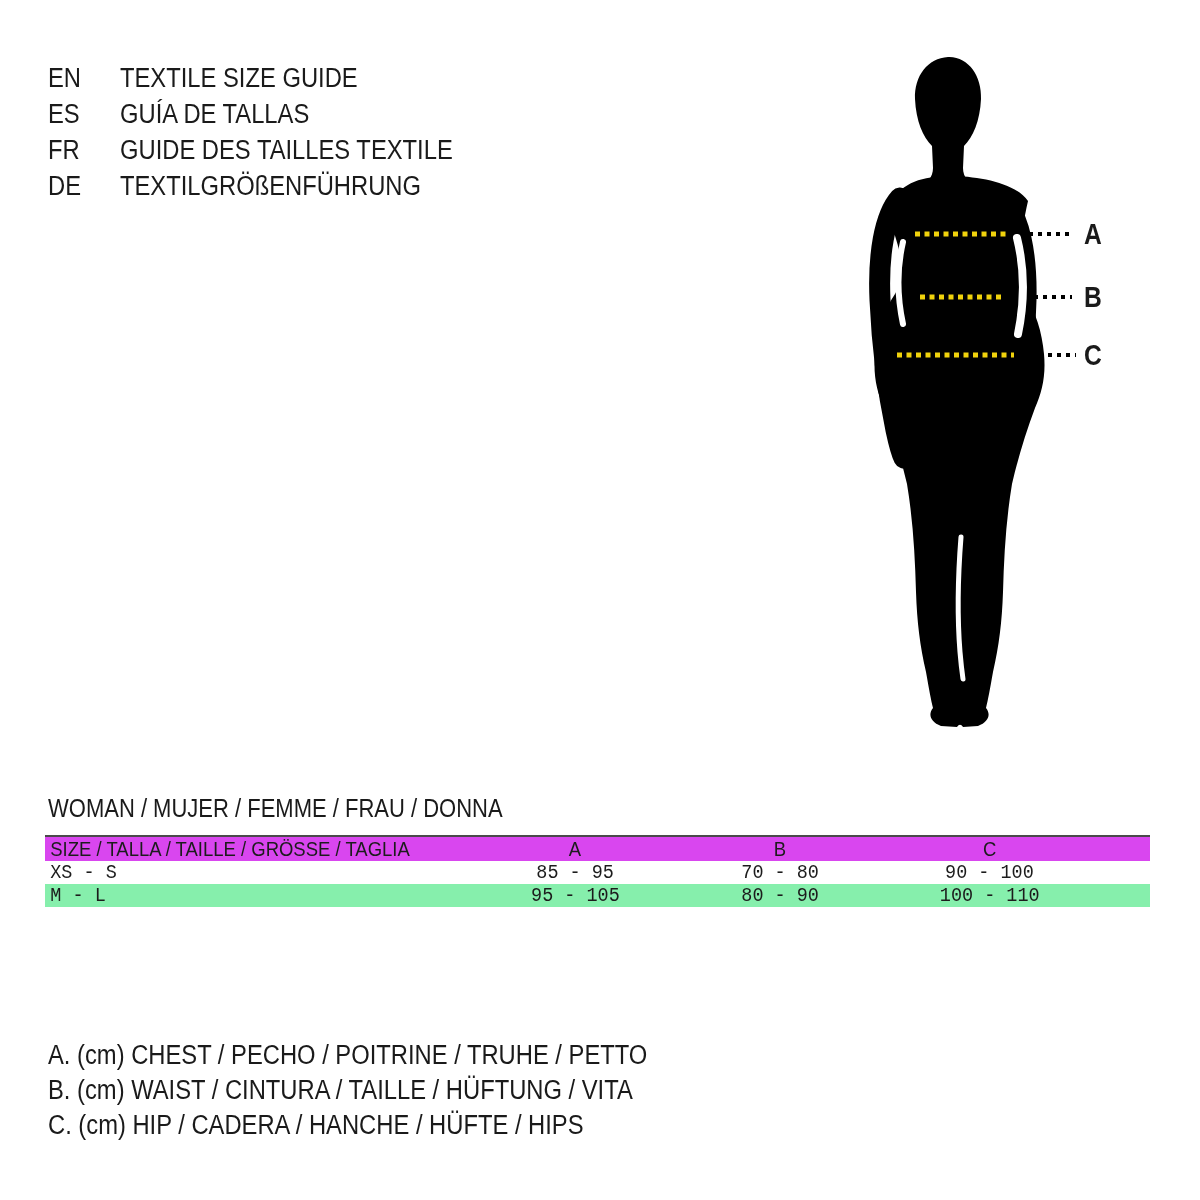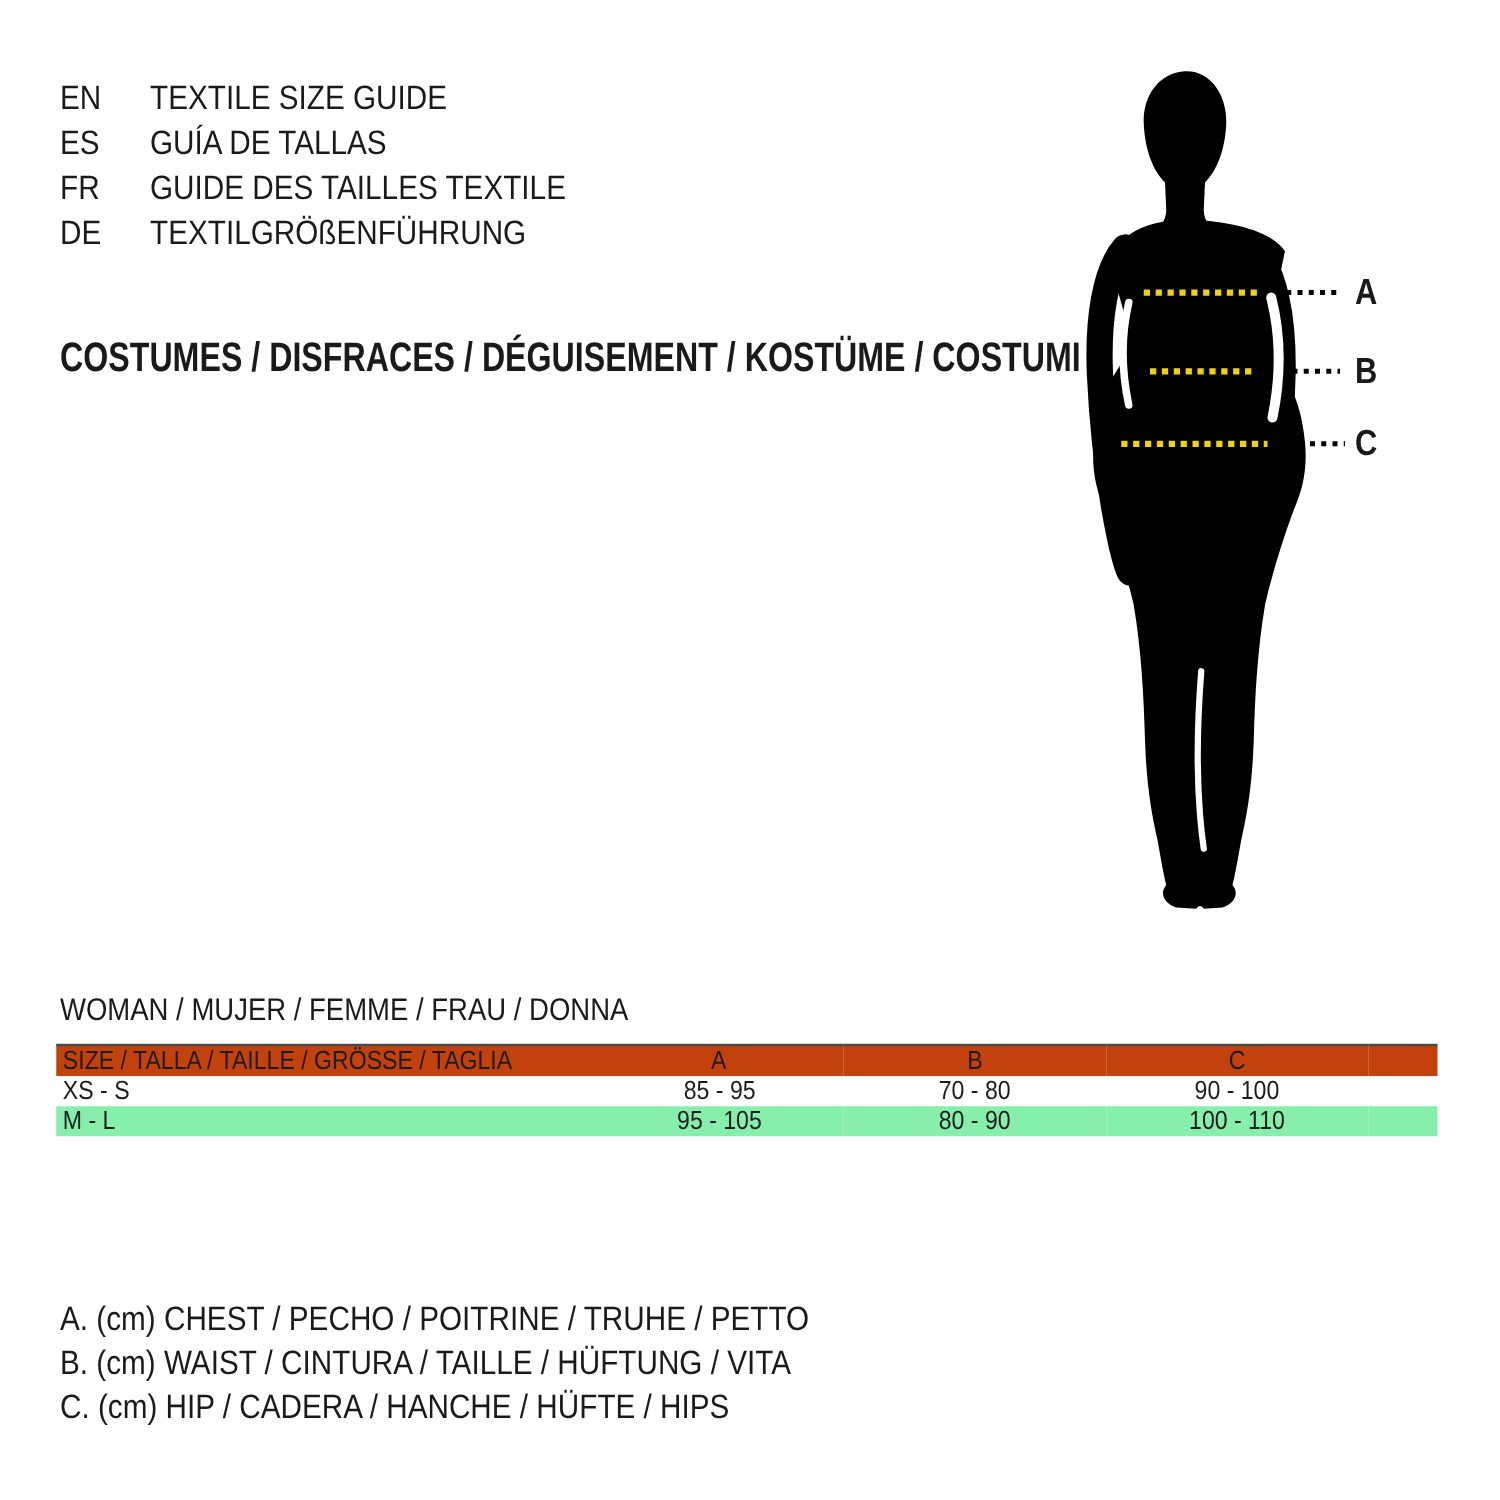--- a/index.html
+++ b/index.html
@@ -20,23 +20,23 @@
   .marker-label{position:absolute;left:1084px;width:40px;font-size:29px;font-weight:bold;line-height:34px;}
   .marker-label .cond{transform:scaleX(0.85);}
   #marker-a{top:217px;} #marker-b{top:280px;} #marker-c{top:338px;}
   
   .section-title{position:absolute;left:48px;top:795px;font-size:25px;line-height:26px;}
   
   .size-table{
     position:absolute;left:45px;top:835px;width:1105px;
     border-collapse:collapse;table-layout:fixed;font-size:21px;color:#1c1c1c;
   }
-  .size-table thead tr{height:24px;background:#c2410c;padding-left:39px;}
+  .size-table thead tr{height:24px;background:#d946ef;padding-left:39px;}
   .size-table thead th{font-weight:normal;border-top:2px solid #4a4a4a;}
-  .size-table tbody tr{height:20px;background:#ffffff;}
+  .size-table tbody tr{height:20px;background:#ffffff;font-family:Liberation Mono, monospace;}
   .size-table tbody tr.alt{background:#86efac;margin-top:17px;}
   .size-table th,.size-table td{padding:0;vertical-align:middle;}
   .col-label{text-align:left;}
   .col-label .cond{padding-left:6px;}
   .col-num{text-align:center;}
   .col-num .cond{transform-origin:50% 50%;}
   
   .legend{position:absolute;left:48px;top:1038px;font-size:27px;line-height:35px;}
 </style>
 </head>
@@ -56,23 +56,20 @@
     <div class="lang-row">
       <span class="lang-code"><span class="cond">FR</span></span>
       <span class="cond">GUIDE DES TAILLES TEXTILE</span>
     </div>
     <div class="lang-row">
       <span class="lang-code"><span class="cond">DE</span></span>
       <span class="cond">TEXTILGRÖßENFÜHRUNG</span>
     </div>
   </div>
 
-  <div class="category">
-    <span class="cond">COSTUMES / DISFRACES / DÉGUISEMENT / KOSTÜME / COSTUMI</span>
-  </div>
 
   <svg class="figure-svg" viewBox="820 40 380 720" aria-hidden="true">
 
     <path fill="#000" d="M948,57 C968,56 982,76 981,99 C980,121 973,137 964,146 L963,168 C963,177 969,184 978,189 L918,189 C927,184 933,177 933,168 L932,146 C923,137 916,121 915,99 C914,76 928,58 948,57 Z"></path>
 
     <path fill="#000" d="M950,176 C922,176 903,183 891,201 C887,222 898,238 900,256 C902,272 901,284 895,294 C883,312 877,332 875,354 C873,376 877,392 884,408 C893,432 901,458 907,484 C913,520 915,556 916,592 C917,622 920,646 926,672 C929,689 931,700 933,708 C928,714 930,722 941,726 L957,727 C959,724 961,724 963,727 L978,726 C989,722 991,714 986,708 C988,700 990,689 993,672 C999,646 1002,622 1003,592 C1004,556 1006,520 1012,484 C1018,458 1026,432 1035,408 C1042,392 1046,376 1044,354 C1042,332 1036,312 1024,294 C1018,284 1017,272 1019,256 C1021,238 1024,218 1028,201 C1016,183 978,176 950,176 Z"></path>
 
     <path fill="none" stroke="#000" stroke-width="21" stroke-linecap="round" d="M900,198 C884,216 878,256 880,300 C882,344 888,392 896,430 C899,444 901,452 904,458"></path>
     <path fill="none" stroke="#000" stroke-width="21" stroke-linecap="round" d="M1002,198 C1020,216 1027,256 1026,300 C1025,344 1020,392 1013,430 C1010,444 1008,452 1005,458"></path>
 

